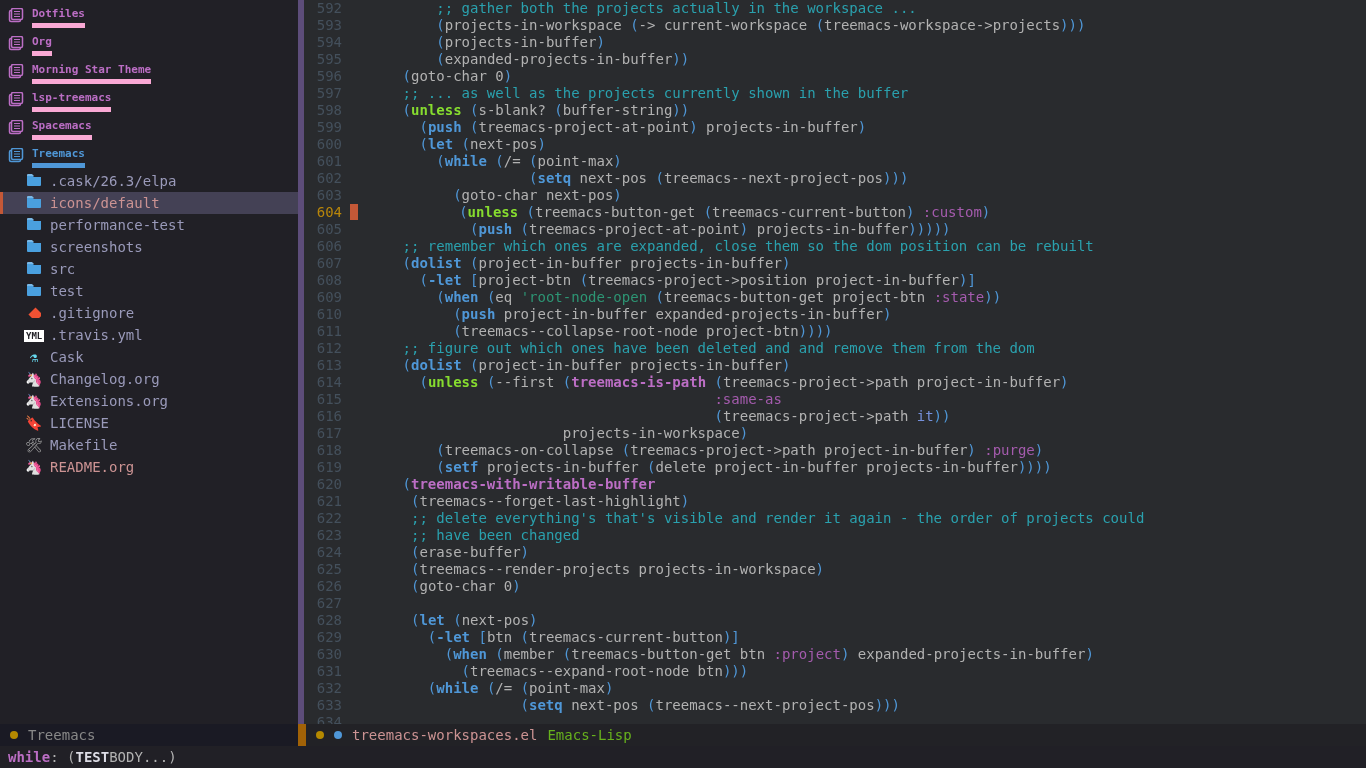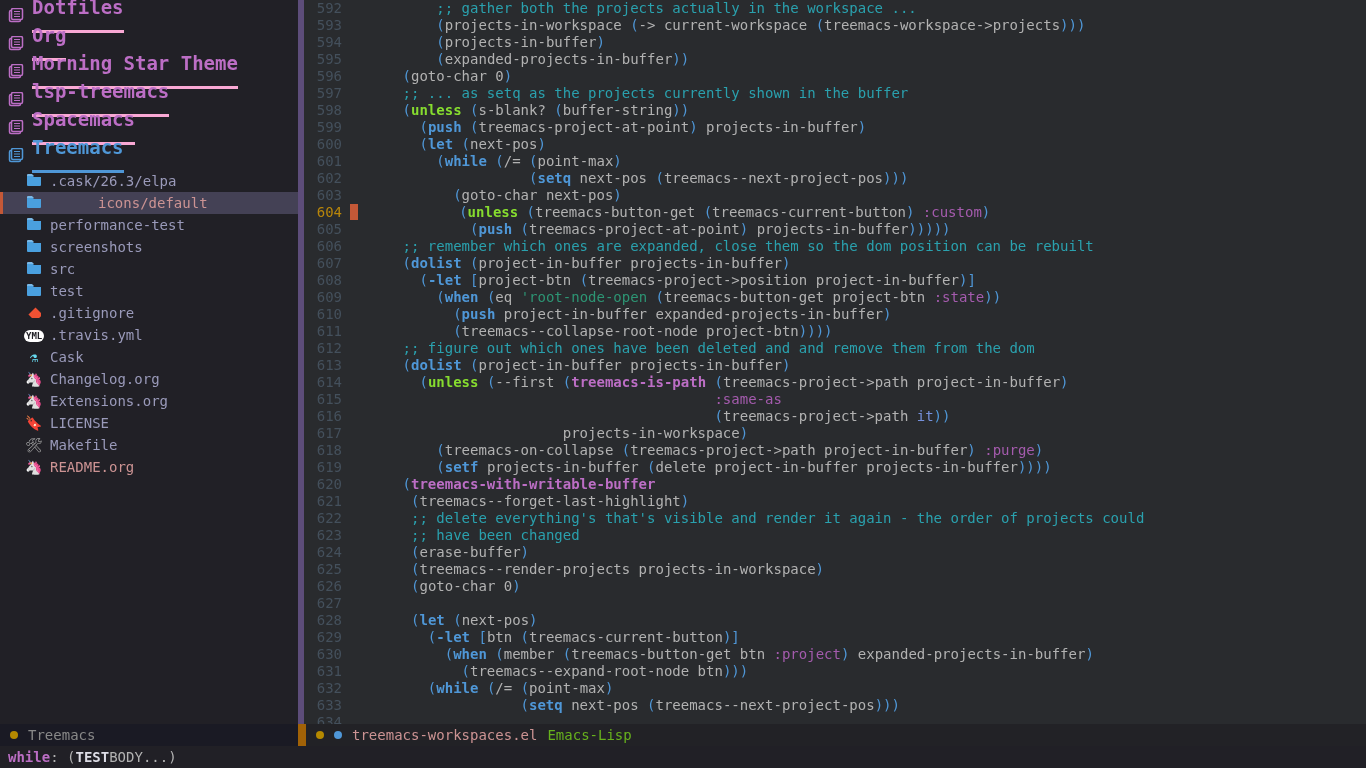--- a/index.html
+++ b/index.html
@@ -17,29 +17,29 @@
   .proj, .file {
     display: flex; align-items: center; height: 22px; padding-left: 6px;
     white-space: nowrap; cursor: pointer;
   }
   .proj { height: 28px; }
   .proj .icon, .file .icon {
     width: 20px; text-align: center; font-size: 14px; margin-right: 6px;
     flex: 0 0 auto;
   }
   .proj .lbl {
-    color: #bc6ec5; font-size: 19px; font-weight: bold;
-    border-bottom: 3px solid #f9a8d4; padding-bottom: 14px;
+    color: #bc6ec5; font-size: 11px; font-weight: bold;
+    border-bottom: 5px solid #f9a8d4; padding-bottom: 1px;
   }
   .proj.open .lbl { color: #4f97d7; border-bottom-color: #4f97d7; }
   .proj .icon svg { vertical-align: -3px; }
   .file { padding-left: 24px; }
   .file .lbl { color: #9a9aba; }
   .file.sel {
-    background: #444155; border-left: 3px solid #c45837; padding-left: 21px; gap: 48px;
+    background: #444155; border-left: 3px solid #c45837; padding-left: 21px;
   }
   .file.sel .lbl { color: #cc9393; }
   .file.hl .lbl  { color: #cc9393; }
   
   .editor {
     flex: 1 1 auto; display: flex; flex-direction: column;
     border-left: 6px solid #5d4d7a; background: #292b2e; min-width:0;
   }
   .code { flex:1 1 auto; overflow:hidden; }
   .ln { display:flex; }
@@ -198,21 +198,21 @@
               </svg></span>
             <span class="lbl">test</span>
           </div>
           <div class="file">
             <span class="icon"><svg width="14" height="14" viewBox="0 0 14 14">
                 <rect x="0" y="7" width="10" height="10" transform="rotate(-45 5 7)" fill="#f05133"></rect>
               </svg></span>
             <span class="lbl">.gitignore</span>
           </div>
           <div class="file">
-            <span class="icon"><span style="background:#ffffff;color:#212026;font-size:9px;font-weight:bold;padding:1px 2px;border-radius:6px;">YML</span></span>
+            <span class="icon"><span style="background:#ffffff;color:#212026;font-size:9px;font-weight:bold;padding:1px 2px;border-radius:0;">YML</span></span>
             <span class="lbl">.travis.yml</span>
           </div>
           <div class="file">
             <span class="icon"><span style="color:#66d9ef;">⚗</span></span>
             <span class="lbl">Cask</span>
           </div>
           <div class="file">
             <span class="icon"><span style="color:#77aa99;">🦄</span></span>
             <span class="lbl">Changelog.org</span>
           </div>
@@ -252,21 +252,21 @@
           <div class="ln">
             <span class="gut">595</span>
             <span class="txt">          <span class="p">(</span>expanded-projects-in-buffer<span class="p">)</span><span class="p">)</span></span>
           </div>
           <div class="ln">
             <span class="gut">596</span>
             <span class="txt">      <span class="p">(</span>goto-char 0<span class="p">)</span></span>
           </div>
           <div class="ln">
             <span class="gut">597</span>
-            <span class="txt">      <span class="c">;; ... as setq as the projects currently shown in the buffer</span></span>
+            <span class="txt">      <span class="c">;; ... as well as the projects currently shown in the buffer</span></span>
           </div>
           <div class="ln">
             <span class="gut">598</span>
             <span class="txt">      <span class="p">(</span><span class="mc">unless</span> <span class="p">(</span>s-blank? <span class="p">(</span>buffer-string<span class="p">)</span><span class="p">)</span></span>
           </div>
           <div class="ln">
             <span class="gut">599</span>
             <span class="txt">        <span class="p">(</span><span class="kw">push</span> <span class="p">(</span>treemacs-project-at-point<span class="p">)</span> projects-in-buffer<span class="p">)</span></span>
           </div>
           <div class="ln">

